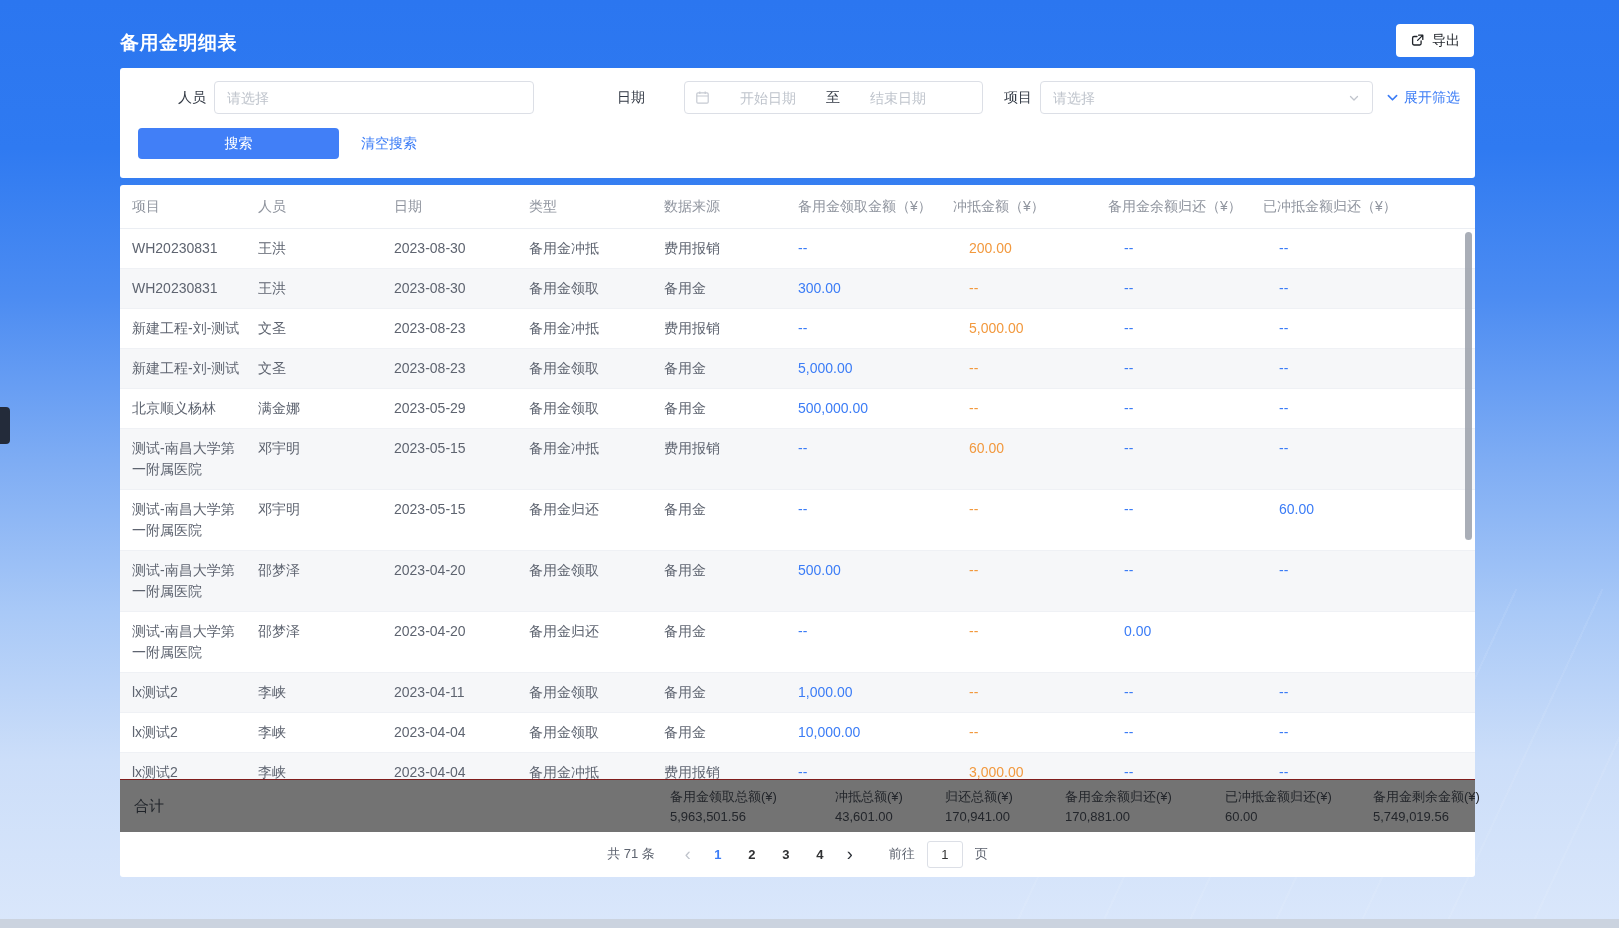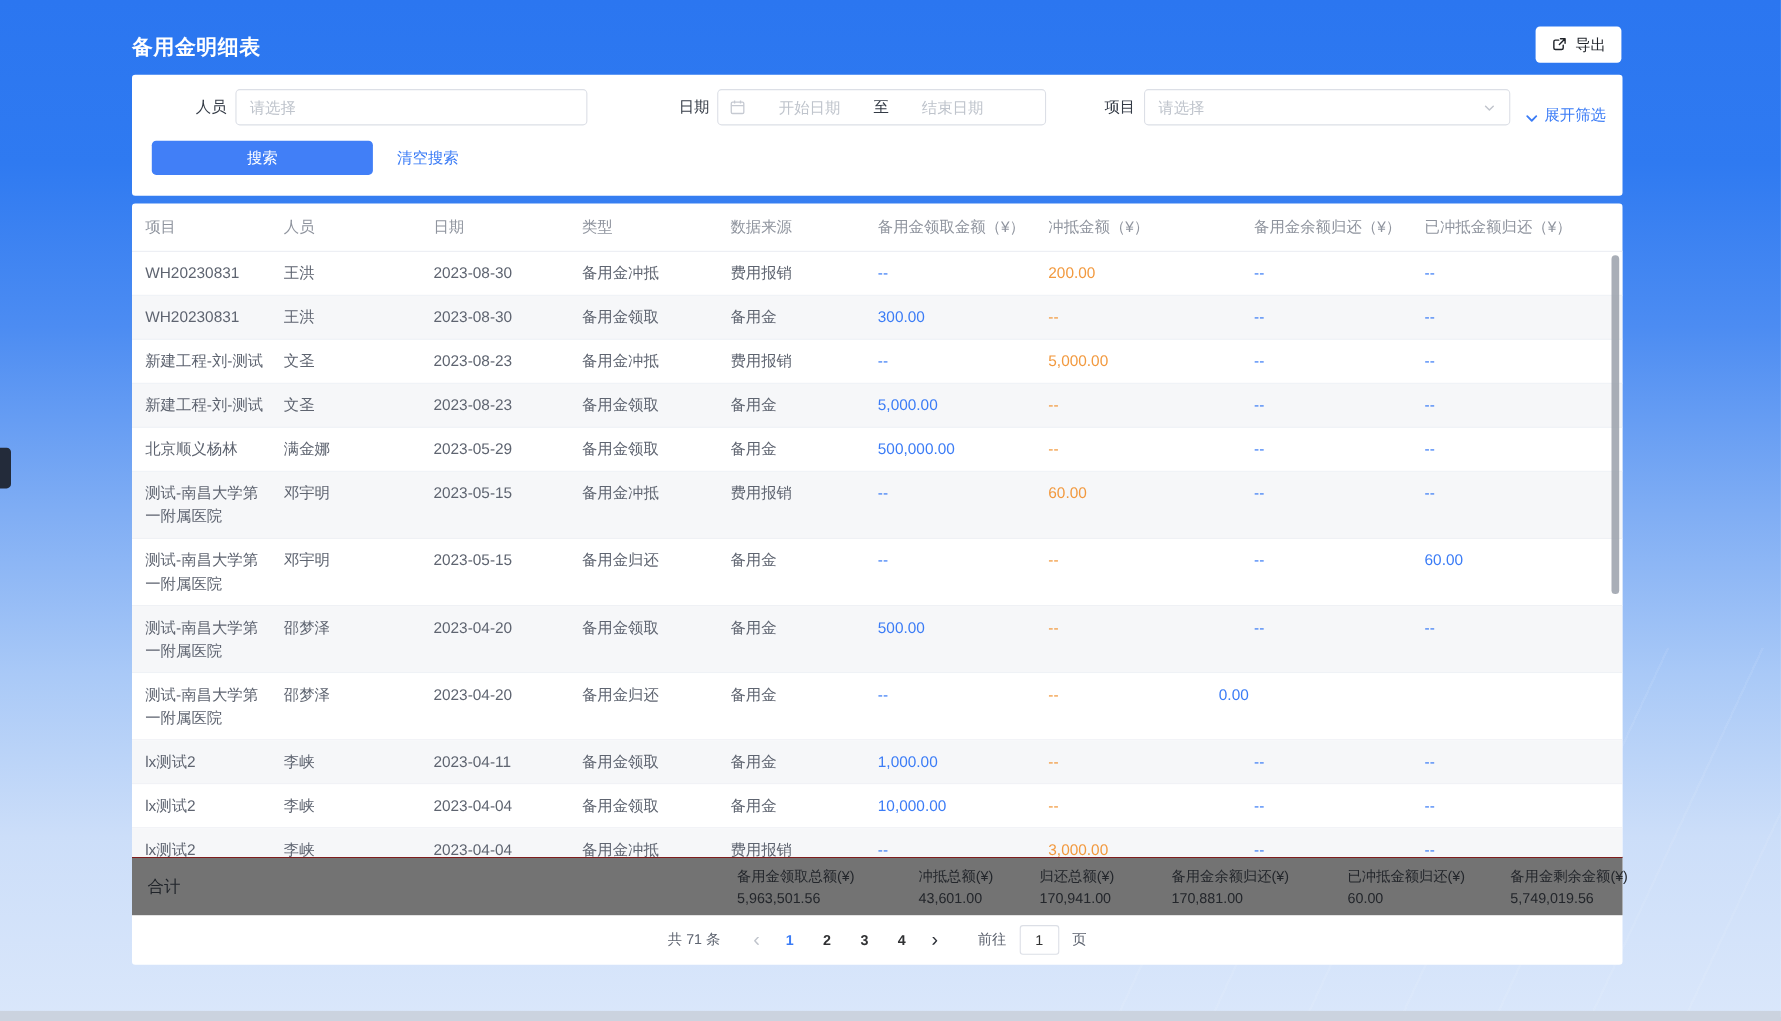--- a/index.html
+++ b/index.html
@@ -21,29 +21,29 @@
     font-size:14px; color:#1F2329; cursor:pointer; }
 
   
   .filter-card { position:absolute; left:120px; top:68px; width:1355px; height:110px; background:#FFFFFF; border-radius:3px; }
   .f-label { position:absolute; top:71px; transform:translateY(-50%); font-size:14px; color:#333A45; }
   .lbl-person { left:58px; top:28px; transform:none; line-height:33px; top:13px; }
   .lbl-date   { left:497px; line-height:33px; top:13px; transform:none; }
   .lbl-project{ left:884px; line-height:33px; top:13px; transform:none; }
   .f-field { position:absolute; top:13px; height:33px; background:#fff; border:1px solid #DCDFE6; border-radius:4px; display:flex; align-items:center; }
   .person-select { left:94px; width:320px; padding:0 12px; }
-  .date-range { left:532px; width:299px; padding:0 10px; gap:4px; }
+  .date-range { left:564px; width:299px; padding:0 10px; gap:4px; }
   .project-select { left:920px; width:333px; padding:0 12px; justify-content:space-between; }
   .f-field input { border:none; outline:none; font-size:14px; color:#333; width:100%; background:transparent;
     font-family:"Liberation Sans","DejaVu Sans",sans-serif; }
   .f-field input::placeholder { color:#BFC4CC; }
   .date-range input { text-align:center; width:108px; }
   .date-to { font-size:14px; color:#333A45; flex:0 0 auto; }
   .cal-icon, .chev-icon { flex:0 0 auto; display:flex; align-items:center; }
-  .expand-link { position:absolute; left:1266px; top:13px; height:33px; display:flex; align-items:flex-end; gap:5px;
+  .expand-link { position:absolute; left:1266px; top:13px; height:33px; display:flex; align-items:center; gap:5px;
     color:#3B7CF6; font-size:14px; cursor:pointer; background:none; border:none;
     font-family:"Liberation Sans","DejaVu Sans",sans-serif; }
   .search-btn { position:absolute; left:18px; top:60px; width:201px; height:31px; background:#417FF7; color:#fff;
     border:none; border-radius:4px; font-size:14px; cursor:pointer; font-family:"Liberation Sans","DejaVu Sans",sans-serif; }
   .clear-link { position:absolute; left:241px; top:60px; height:31px; line-height:31px; color:#3B7CF6; font-size:14px;
     background:none; border:none; cursor:pointer; font-family:"Liberation Sans","DejaVu Sans",sans-serif; }
 
   
   .table-card { position:absolute; left:120px; top:185px; width:1355px; height:692px; background:#FFFFFF; border-radius:3px; }
   .thead { display:flex; height:44px; align-items:center; border-bottom:1px solid #EBEEF3; }
@@ -52,24 +52,24 @@
   .trow { display:flex; border-bottom:1px solid #EFF1F5; background:#FFFFFF; }
   .trow.even { background:#F6F7F9; }
   .td { font-size:14px; color:#5E6470; line-height:21px; padding:9px 10px 9px 0; word-break:break-all; }
   .c0 { width:138px; padding-left:12px; }
   .c1 { width:136px; }
   .c2 { width:135px; }
   .c3 { width:135px; }
   .c4 { width:134px; }
   .c5 { width:155px; }
   .c6 { width:155px; }
-  .c7 { width:155px;margin-left:32px; }
+  .c7 { width:155px; }
   .c8 { flex:1; }
   .amt.blue { color:#3B7CF6; }
-  .amt.orange { color:#F2993E; }
+  .amt.orange { color:#F2993E;margin-left:16px; }
 
   .v-scrollbar { position:absolute; right:3px; top:47px; width:7px; height:308px; background:#9AA0AA; border-radius:4px; opacity:.85; }
 
   
   .summary { display:flex; height:53px; background:#737373; border-top:1px solid #7f1d1d; align-items:center; }
   .sum-total { flex:0 0 550px; padding-left:14px; font-size:15px; color:#1F2329; }
   .sum-cell { display:flex; flex-direction:column; justify-content:center; gap:3px; white-space:nowrap; overflow:visible; }
   .sum-cell .s-label { font-size:13px; color:#23262B; }
   .sum-cell .s-value { font-size:13px; color:#23262B; }
   .s1 { flex:0 0 165px; } .s2 { flex:0 0 110px; } .s3 { flex:0 0 120px; }

